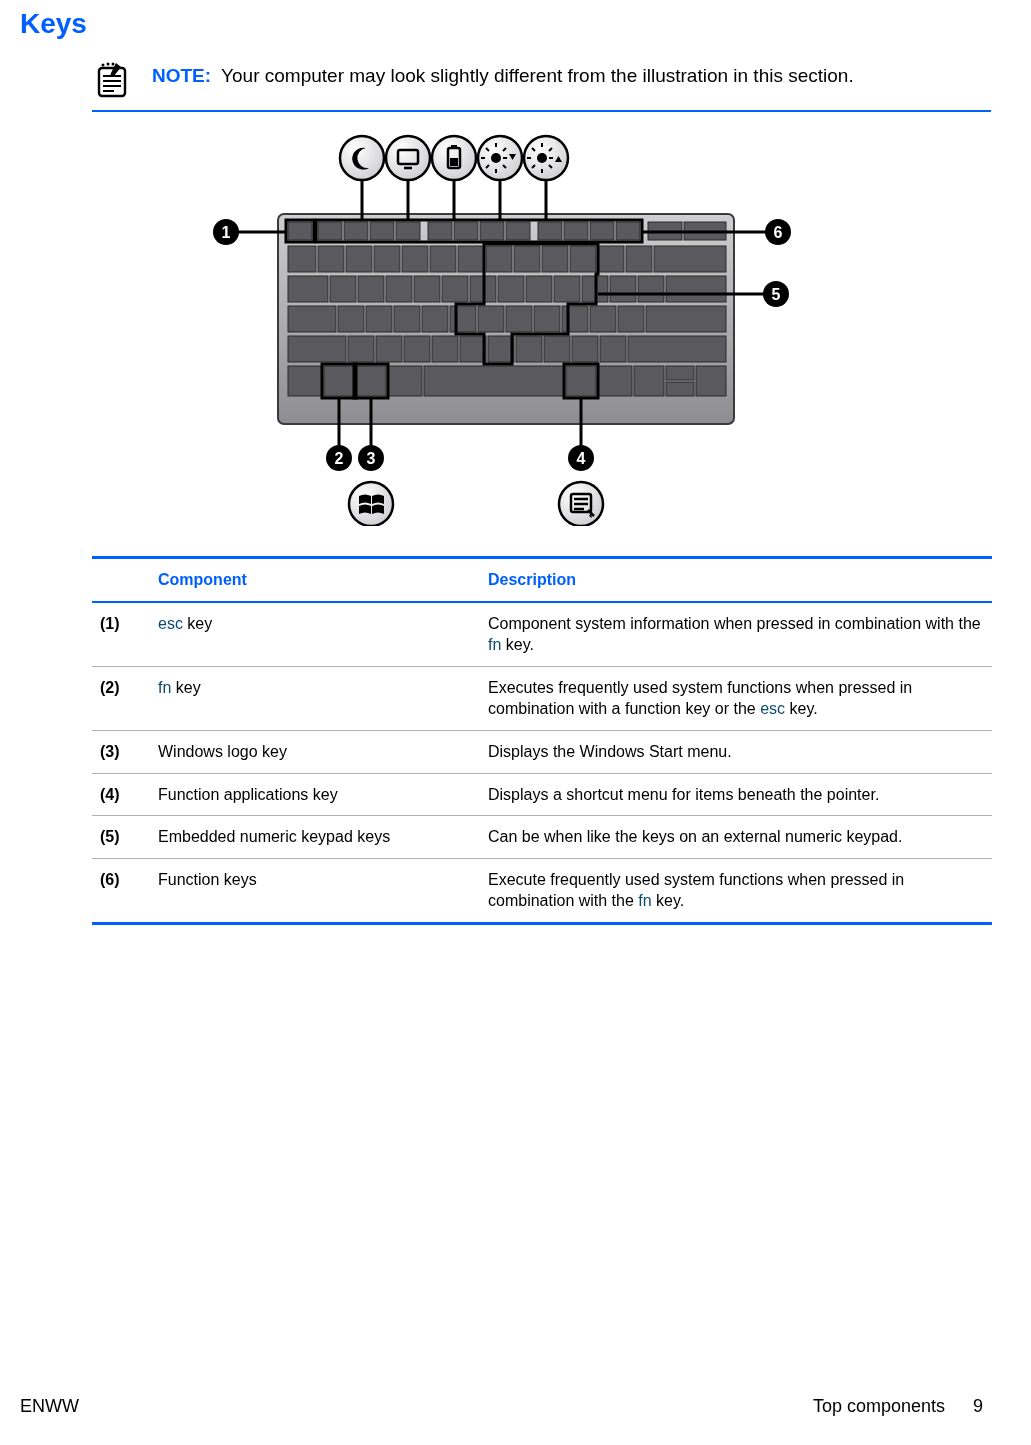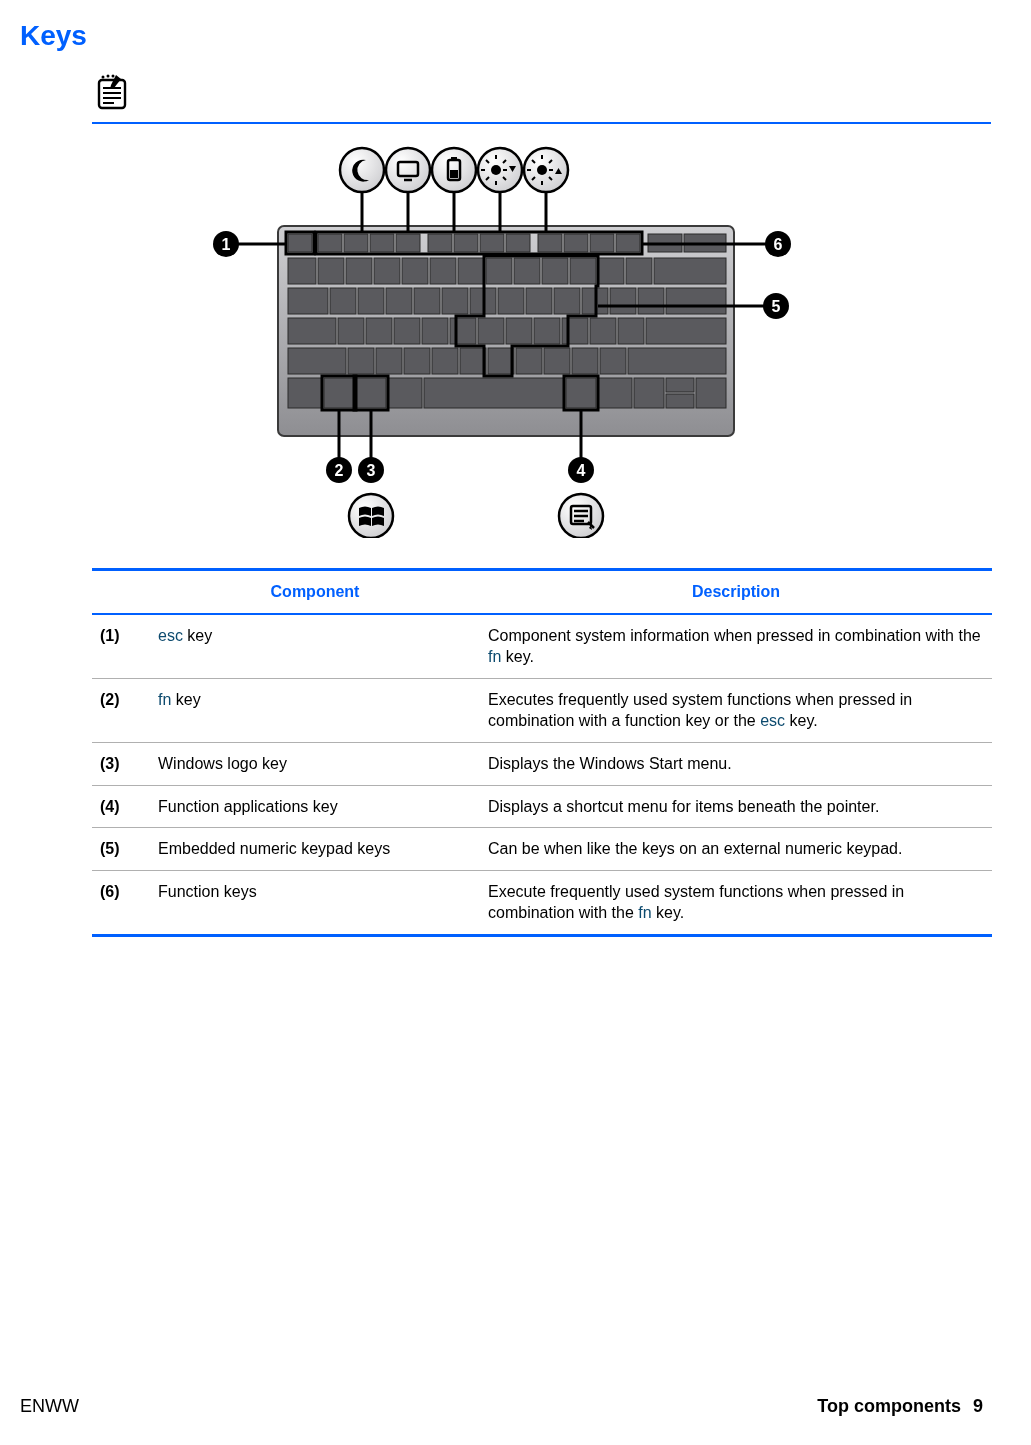--- a/index.html
+++ b/index.html
@@ -1,17 +1,17 @@
 <!DOCTYPE html>
 <html><head>
 <meta charset="utf-8">
 <style>
   * { box-sizing: border-box; margin: 0; padding: 0; }
   html, body { width: 1031px; height: 1445px; background: #fff; font-family: Arial, Helvetica, sans-serif; color: #000; }
-  .page { position: relative; width: 1031px; height: 1445px; padding: 16px 40px 0 20px; }
+  .page { position: relative; width: 1031px; height: 1445px; padding: 4px 40px 0 20px; }
 
   .heading {
     color: #0060ff;
     font-size: 28px;
     font-weight: bold;
     padding-top: 4px;
     padding-bottom: 14px;
   }
 
   .note-block {
@@ -34,21 +34,21 @@
   .illus-wrap svg { display: block; }
 
   .ktable {
     margin-left: 72px;
     width: 900px;
     border-collapse: collapse;
     font-size: 16px;
     line-height: 1.35;
   }
   .ktable thead th {
-    text-align: center;
+    text-align: left;
     color: #0060ff;
     font-weight: bold;
     padding: 10px 8px;
     border-top: 3px solid #0060ff;
     border-bottom: 2px solid #0060ff;
   }
   .ktable tbody td {
     vertical-align: top;
     padding: 10px 8px;
     border-bottom: 1px solid #b0b0b0;
@@ -61,21 +61,21 @@
   .footer {
     position: absolute;
     bottom: 28px;
     left: 20px;
     right: 48px;
     display: flex;
     justify-content: space-between;
     font-size: 18px;
     color: #000;
   }
-  .footer .right { display: flex; align-items: baseline; gap: 12px; font-weight: bold; }
+  .footer .right { display: flex; align-items: baseline; gap: 28px; }
   .footer .pagenum { font-size: 18px; }
 </style>
 </head>
 <body>
 
 <div class="page">
 
   <div class="heading">Keys</div>
 
   <div class="note-block">
@@ -83,20 +83,23 @@
       <rect x="7" y="8" width="26" height="28" rx="3" ry="3" fill="none" stroke="#000" stroke-width="2.4"></rect>
       <line x1="11" y1="16" x2="29" y2="16" stroke="#000" stroke-width="2"></line>
       <line x1="11" y1="21" x2="29" y2="21" stroke="#000" stroke-width="2"></line>
       <line x1="11" y1="26" x2="29" y2="26" stroke="#000" stroke-width="2"></line>
       <line x1="11" y1="31" x2="22" y2="31" stroke="#000" stroke-width="2"></line>
       <path d="M24 3 L29 7 L22 16 L18 17 L19 13 Z" fill="#000"></path>
       <circle cx="11" cy="5" r="1.5" fill="#000"></circle>
       <circle cx="16" cy="4" r="1.5" fill="#000"></circle>
       <circle cx="21" cy="4" r="1.5" fill="#000"></circle>
     </svg>
+    <div class="note-text">
+      <span class="note-label">NOTE:</span><span>Your computer may look slightly different from the illustration in this section.</span>
+    </div>
   </div>
 
   <div class="illus-wrap">
     <svg width="600" height="400" viewBox="0 0 600 400">
       <defs>
         <linearGradient id="kbg" x1="0" y1="0" x2="0" y2="1">
           <stop offset="0" stop-color="#cfcfd2"></stop>
           <stop offset="1" stop-color="#8e8e92"></stop>
         </linearGradient>
         <radialGradient id="bubble" cx="0.35" cy="0.3" r="0.75">

